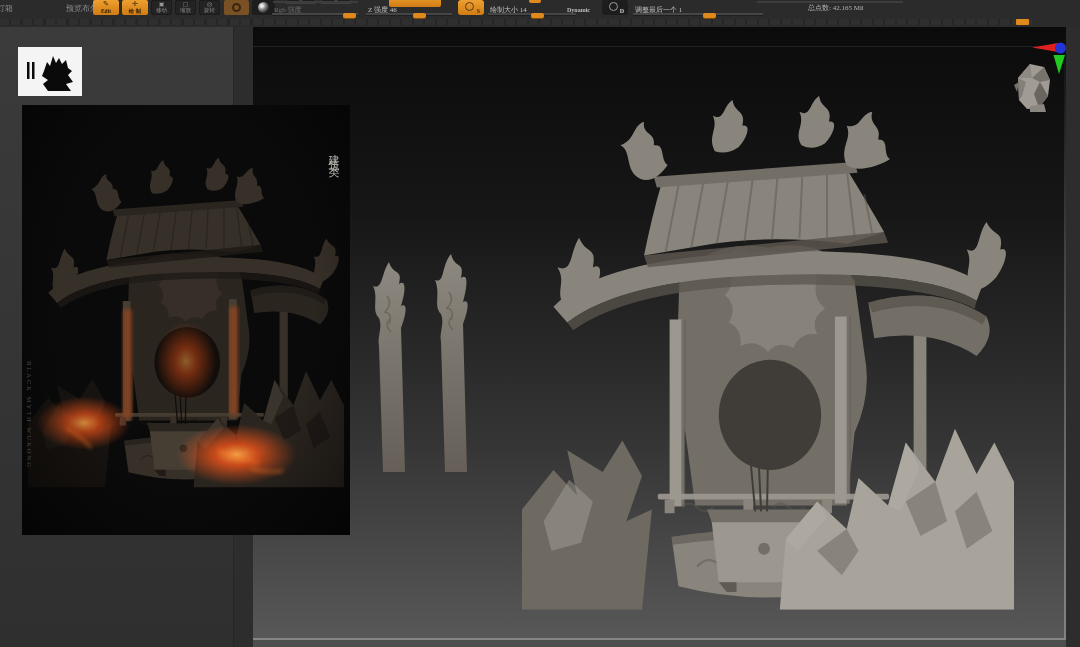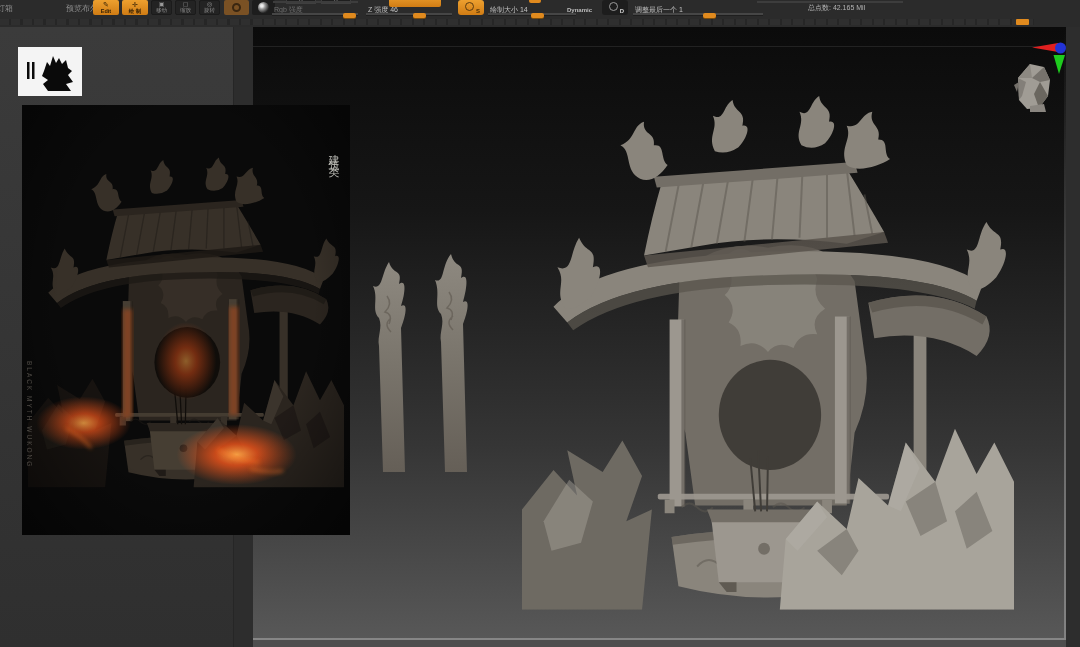--- a/index.html
+++ b/index.html
@@ -1,17 +1,17 @@
 <!DOCTYPE html>
 <html><head>
 <meta charset="utf-8">
 <style>
   html,body{margin:0;padding:0;background:#1a1a1a;}
   #app{position:relative;width:1080px;height:647px;overflow:hidden;background:#0f766e;
-       font-family:Liberation Sans, sans-serif;-webkit-font-smoothing:antialiased;}
+       font-family:Liberation Serif, serif;-webkit-font-smoothing:antialiased;}
   .abs{position:absolute;}
   
   #toolbar{position:absolute;left:0;top:0;width:1080px;height:27px;background:#2b2b2b;z-index:30;}
   .tb-text{color:#8e8e8e;font-size:8px;white-space:nowrap;}
   .tb-btn{border-radius:2px;display:flex;flex-direction:column;align-items:center;justify-content:flex-end;
           box-sizing:border-box;overflow:hidden;}
   .tb-btn.orange{background:linear-gradient(#eda02f,#d07c14);}
   .tb-btn.dark{background:#232323;border:1px solid #1b1b1b;}
   .tb-btn .ic{font-size:7px;line-height:7px;color:#2f1d04;}
   .tb-btn.dark .ic{color:#9a9a9a;font-size:6px;line-height:6px;}

